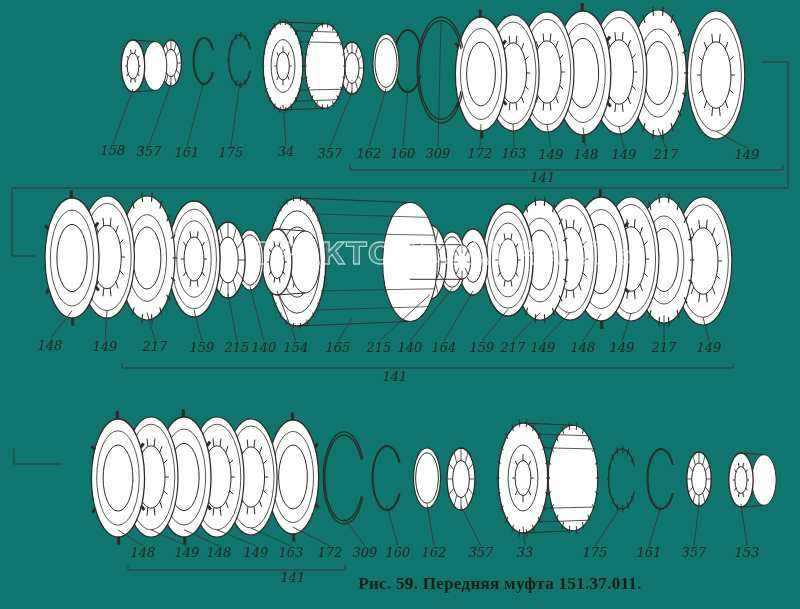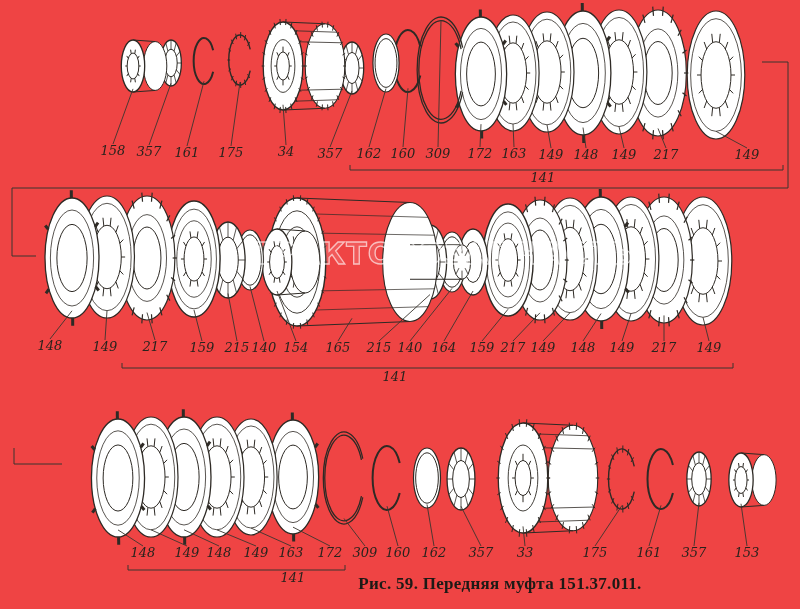--- a/index.html
+++ b/index.html
@@ -1,16 +1,16 @@
 <!DOCTYPE html>
 <html><head>
 <meta charset="utf-8">
 <style>
   html,body{margin:0;padding:0;background:#e9e7e2;}
-  .page{position:relative;width:800px;height:609px;background:#ef4444;overflow:hidden;
+  .page{position:relative;width:800px;height:609px;background:#0f766e;overflow:hidden;
         font-family:"DejaVu Serif",serif;}
   #diagram{position:absolute;left:0;top:0;}
   .plabel{font:italic 13px "DejaVu Serif",serif;fill:#28231d;}
   .caption{position:absolute;left:200px;top:574px;width:600px;text-align:center;
            font:bold 17px "Liberation Serif",serif;color:#1d1a16;letter-spacing:.3px;}
   .watermark{position:absolute;left:252px;top:236px;
              font:700 30px "DejaVu Sans",sans-serif;letter-spacing:1px;
              color:rgba(255,255,255,.14);-webkit-text-stroke:1.3px rgba(255,255,255,.75);
              opacity:.85;pointer-events:none;white-space:nowrap;text-align:right;}
 </style>

